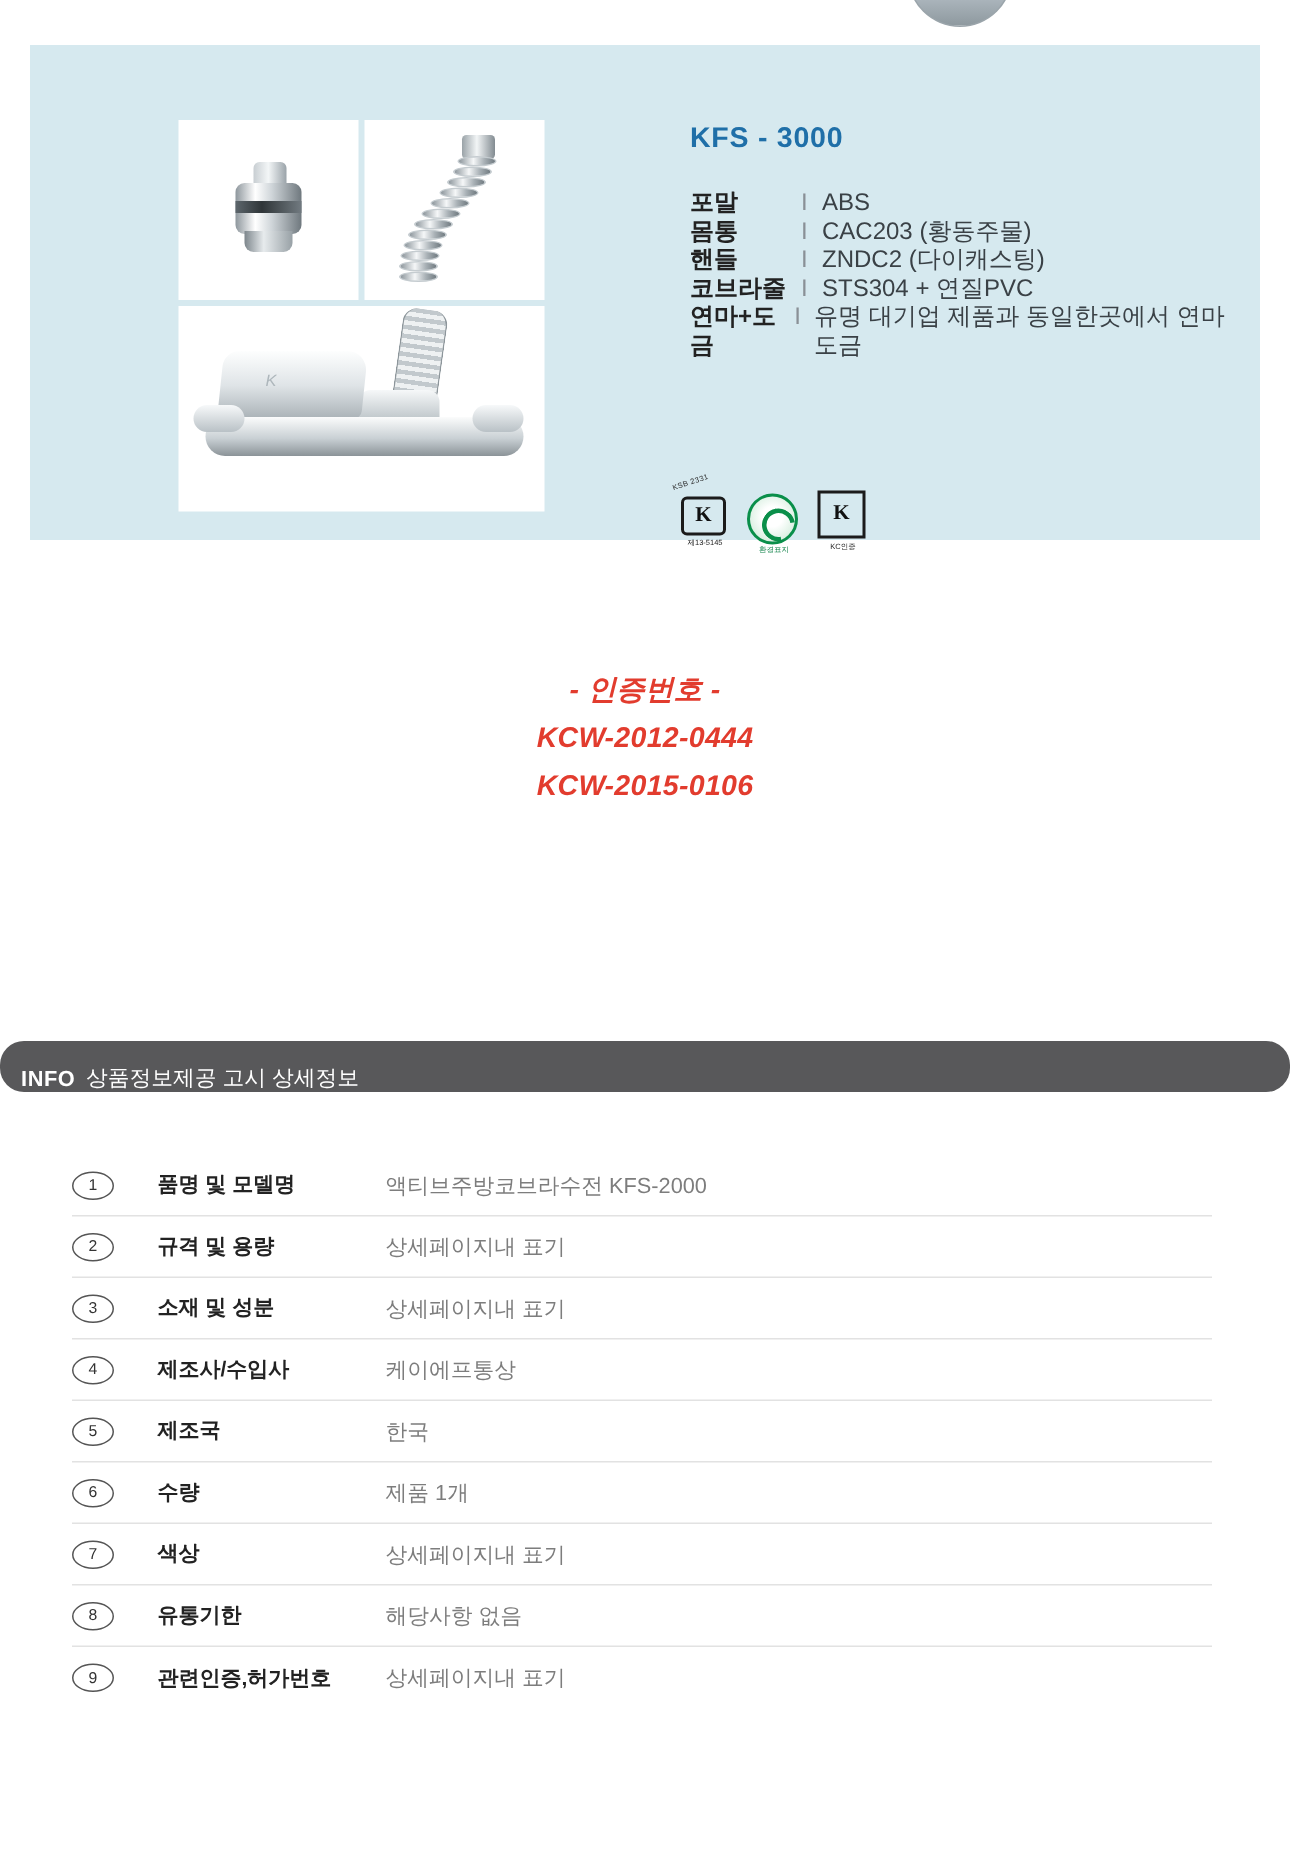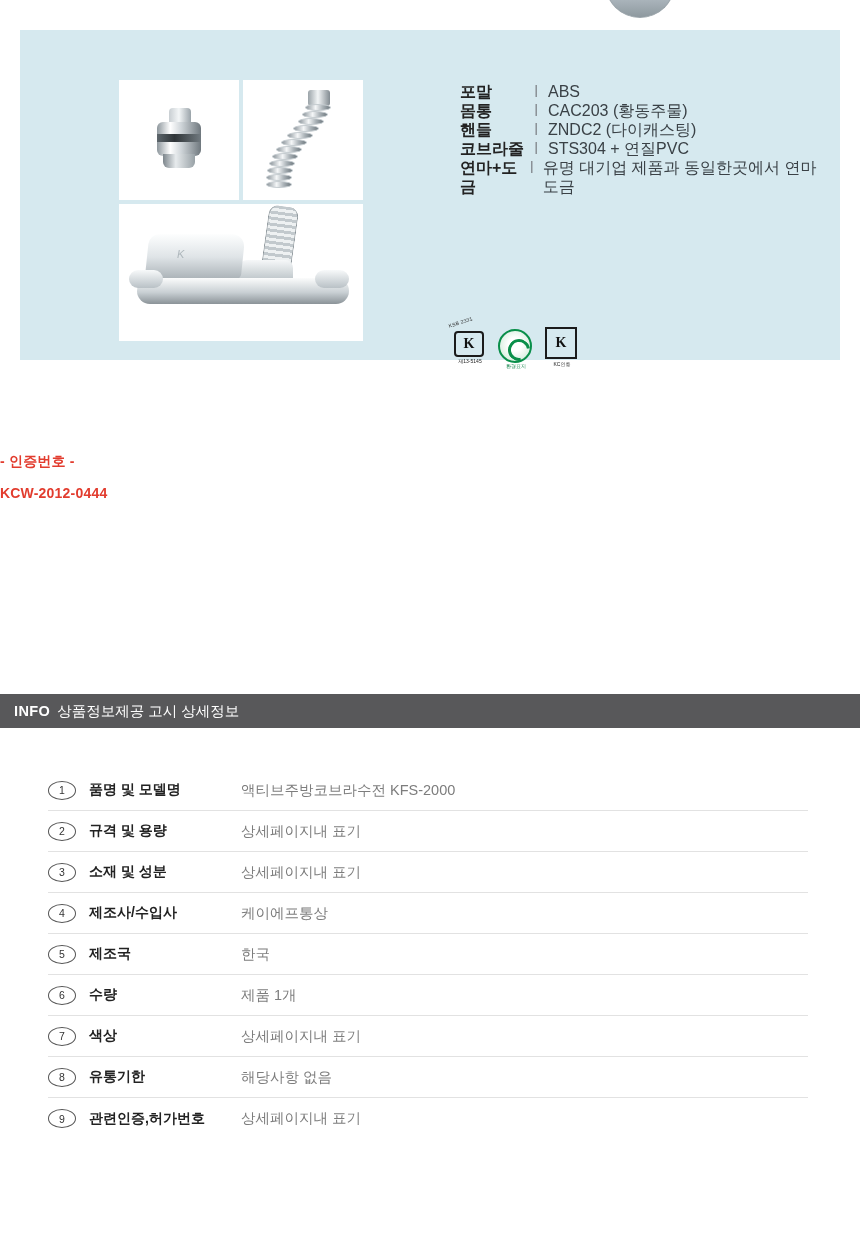--- a/index.html
+++ b/index.html
@@ -193,32 +193,34 @@
     font-family: "Liberation Serif", serif;
   }
   .kc-sub {
     position: absolute; left: 0; top: 38px; width: 40px; text-align: center;
     font-size: 5px; color: #222;
   }
 
   
   .cert-numbers {
     position: absolute; left: 0; top: 445px; width: 860px;
-    color: #e23c2e;
-    font-size: 14px; font-weight: bold; line-height: 32px;
+    text-align: center; color: #e23c2e;
+    font-size: 19px; font-weight: bold; line-height: 32px;
     letter-spacing: .2px;
+    font-style: italic;
   }
 
   
   .info-bar {
     position: absolute; left: 0; top: 694px; width: 860px; height: 34px;
     background: #58585a; color: #ffffff;
-    display: flex; align-items: center;
+    display: flex; align-items: flex-end;
     padding-left: 14px;
     font-size: 14.5px;
+    border-radius: 16px;
   }
   .info-bar .info-tag { font-weight: bold; letter-spacing: .4px; margin-right: 7px; }
 
   
   .info-table {
     position: absolute; left: 48px; top: 770px; width: 760px;
   }
   .info-row {
     display: flex; align-items: center;
     height: 41px;
@@ -227,21 +229,21 @@
   .info-row:last-child { border-bottom: none; }
   .num {
     width: 28px; min-width: 28px; height: 19px;
     border: 1px solid #555; border-radius: 50%;
     font-size: 10.5px; color: #333;
     display: flex; align-items: center; justify-content: center;
     margin-right: 13px;
   }
   .ikey {
     width: 152px; min-width: 152px;
-    font-size: 14px; font-weight: bold; color: #222;
+    font-size: 14px; font-weight: bold; color: #222; margin-left: 16px;
   }
   .ival { font-size: 14.5px; color: #7d7d7d; }
 </style>
 </head>
 <body>
 
 <div class="page">
 
   <div class="top-ornament"></div>
 
@@ -283,20 +285,21 @@
           <div class="lever"></div>
           <div class="deck"></div>
           <div class="handle-l"></div>
           <div class="handle-r"></div>
           <div class="logo">K</div>
         </div>
       </div>
     </div>
 
     <div class="spec">
+      <div class="model-name">KFS - 3000</div>
 
       <div class="spec-row">
         <span class="spec-key">포말</span>
         <span class="spec-sep">I</span>
         <span class="spec-val">ABS</span>
       </div>
       <div class="spec-row">
         <span class="spec-key">몸통</span>
         <span class="spec-sep">I</span>
         <span class="spec-val">CAC203 (황동주물)</span>
@@ -331,20 +334,21 @@
       <div class="cert cert-right">
         <div class="kcbox">K</div>
         <div class="kc-sub">KC인증</div>
       </div>
     </div>
   </div>
 
   <div class="cert-numbers">
     <div>- 인증번호 -</div>
     <div>KCW-2012-0444</div>
+    <div>KCW-2015-0106</div>
   </div>
 
   <div class="info-bar">
     <span class="info-tag">INFO</span>
     <span>상품정보제공 고시 상세정보</span>
   </div>
 
   <div class="info-table">
     <div class="info-row">
       <span class="num">1</span>

